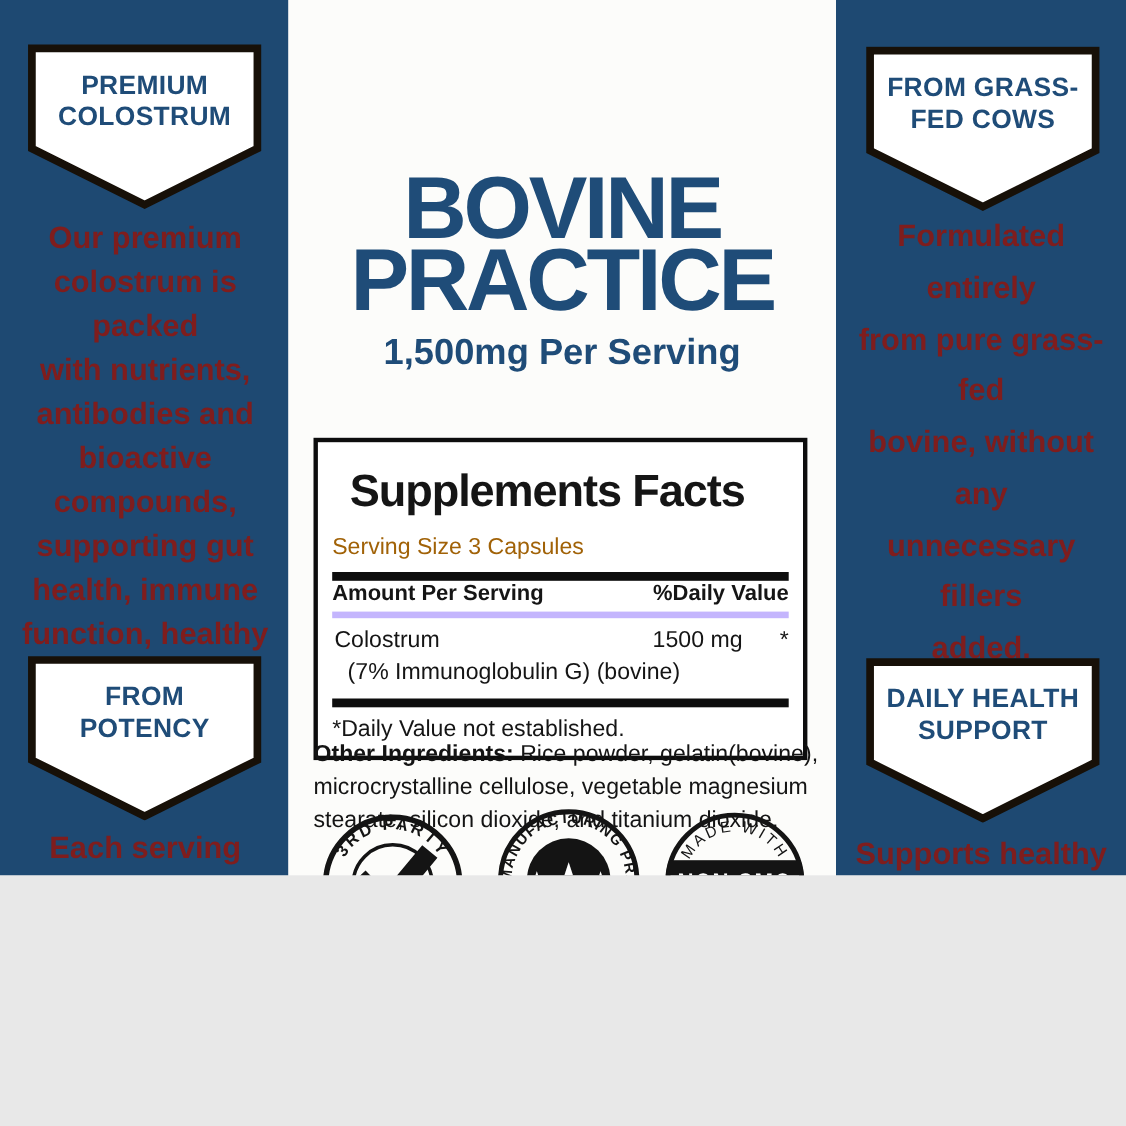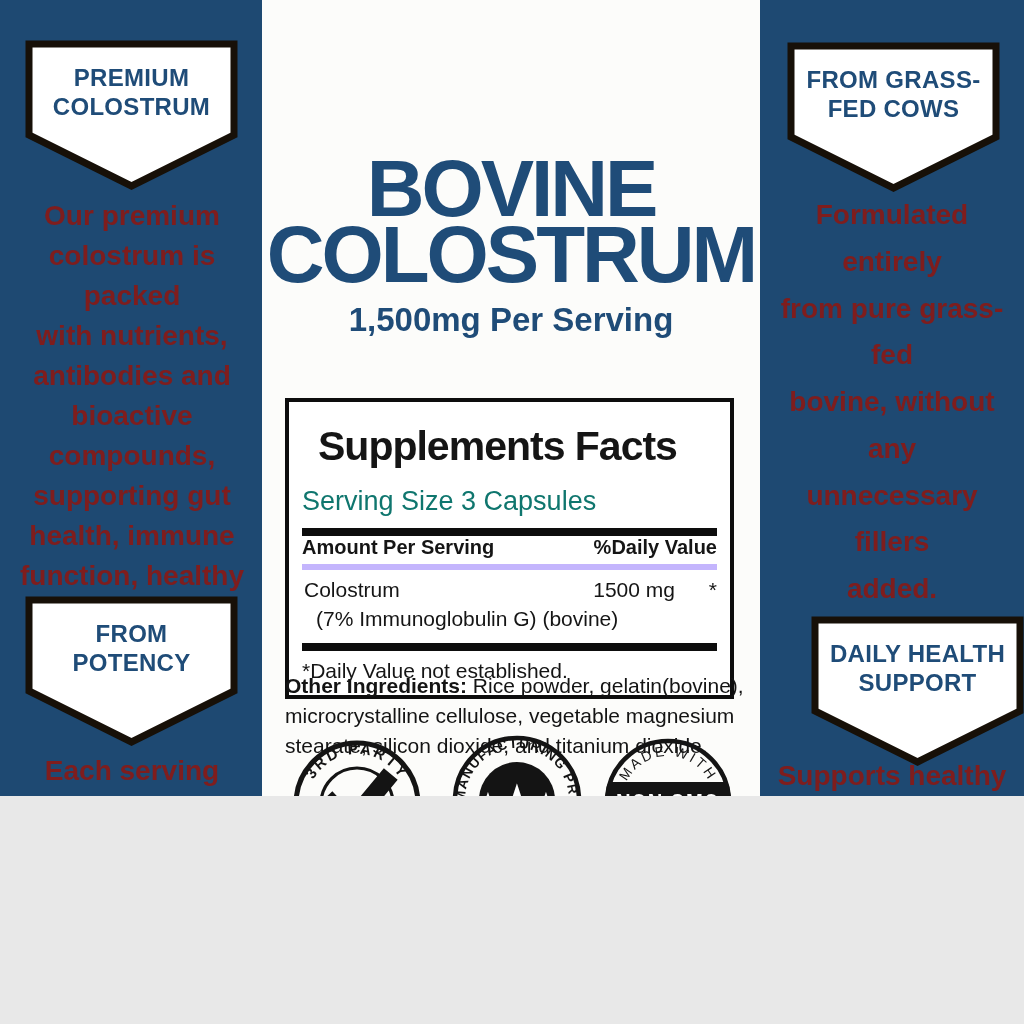--- a/index.html
+++ b/index.html
@@ -28,21 +28,21 @@
               color:var(--heading,#1F4C78);}
   .main-title{margin:0;font-size:80px;font-weight:bold;letter-spacing:-3px;line-height:.82;
               white-space:pre-line;}
   .sub-title{margin:14px 0 0 0;font-size:33px;font-weight:bold;letter-spacing:0;}
 
   
   .facts{position:absolute;left:285px;top:398px;width:449px;box-sizing:border-box;
          border:4px solid var(--panel-border,#0D0D0D);background:#fff;color:#151515;
          padding:6px 13px 10px 13px;}
   .facts-title{margin:16px;font-size:41px;font-weight:bold;letter-spacing:-1px;line-height:1.08;}
-  .facts-serving{font-size:27px;line-height:1.32;margin-top:3px;color:#0f766e;}
+  .facts-serving{font-size:21px;line-height:1.32;margin-top:3px;color:#a16207;}
   .bar{height:8px;background:var(--panel-border,#0D0D0D);margin:8px 0 0 0;}
   .facts-head{display:flex;justify-content:space-between;font-weight:bold;font-size:20px;
               padding:0 0 5px 0;border-bottom:6px solid #c4b5fd;}
   .facts-row{padding:8px 0 4px 2px;font-size:21px;}
   .fr-line1{display:flex;align-items:baseline;}
   .fr-amount{margin-left:auto;}
   .fr-star{width:42px;text-align:right;}
   .fr-detail{padding-left:12px;margin-top:5px;}
   .facts-foot{font-size:21px;padding:8px 0 2px 0;}
 
@@ -111,36 +111,36 @@
     <div class="pent-label">FROM GRASS-
 FED COWS</div>
   </div>
 
   <div class="side-par par-rt">Formulated entirely
 from pure grass-fed
 bovine, without any
 unnecessary fillers
 added.</div>
 
-  <div class="pent" style="left:787px;top:616px;margin-left:24px;">
+  <div class="pent" style="left:787px;top:598px;">
     <svg viewBox="0 0 213 150">
       <polygon points="4,4 209,4 209,95 106.5,146 4,95" fill="#ffffff" stroke="#171008" stroke-width="7" stroke-linejoin="miter"></polygon>
     </svg>
     <div class="pent-label">DAILY HEALTH
 SUPPORT</div>
   </div>
 
   <div class="side-par par-rb">Supports healthy
 immune function,
 digestion, and
 overall wellness.†</div>
 
   <div class="title-wrap">
     <h1 class="main-title">BOVINE
-COLOSTRUM</h1>
+PRACTICE</h1>
     <p class="sub-title">1,500mg Per Serving</p>
   </div>
 
   <div class="facts">
     <h2 class="facts-title">Supplements Facts</h2>
     <div class="facts-serving">
       <div>Serving Size 3 Capsules</div>
     </div>
     <div class="bar"></div>
     <div class="facts-head">

